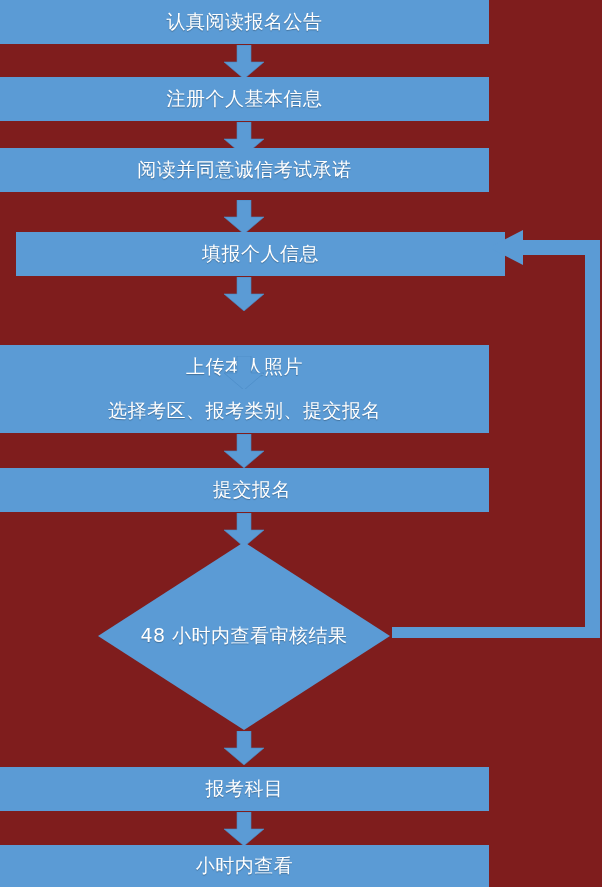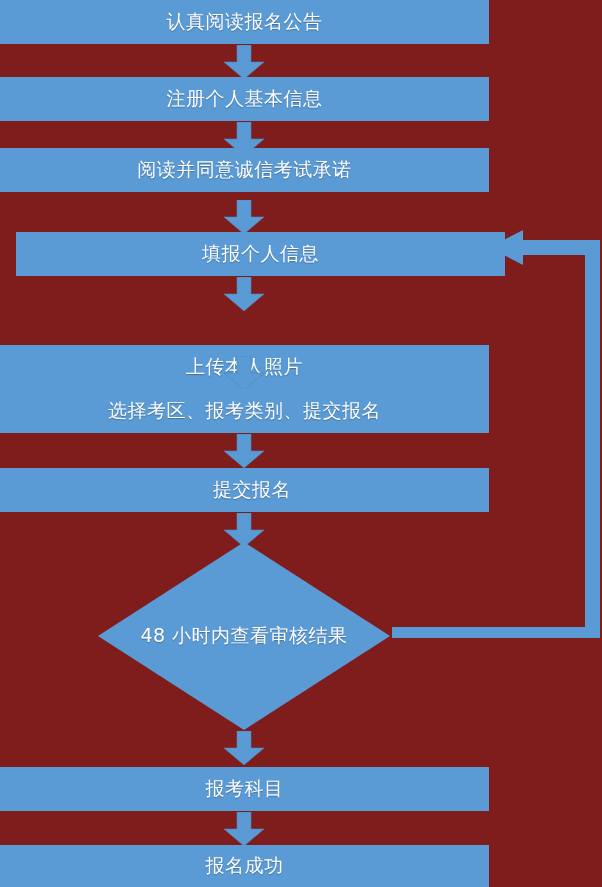--- a/index.html
+++ b/index.html
@@ -190,16 +190,16 @@
     <span class="node-label">报考科目</span>
   </div>
 
   <div class="arrow-down" style="left:224px; top:812px;">
     <svg width="40" height="34" viewBox="0 0 40 34" xmlns="http://www.w3.org/2000/svg">
       <polygon points="13,0 27,0 27,17 40,17 20,34 0,17 13,17" fill="#5B9BD5" stroke="#4A8AC4" stroke-width="0.6"></polygon>
     </svg>
   </div>
 
   <div class="node-box" style="top:845px; height:42px;">
-    <span class="node-label">报名成功</span>
+    <span class="node-label">小时内查看</span>
   </div>
 
 </div>
 
 </body></html>

